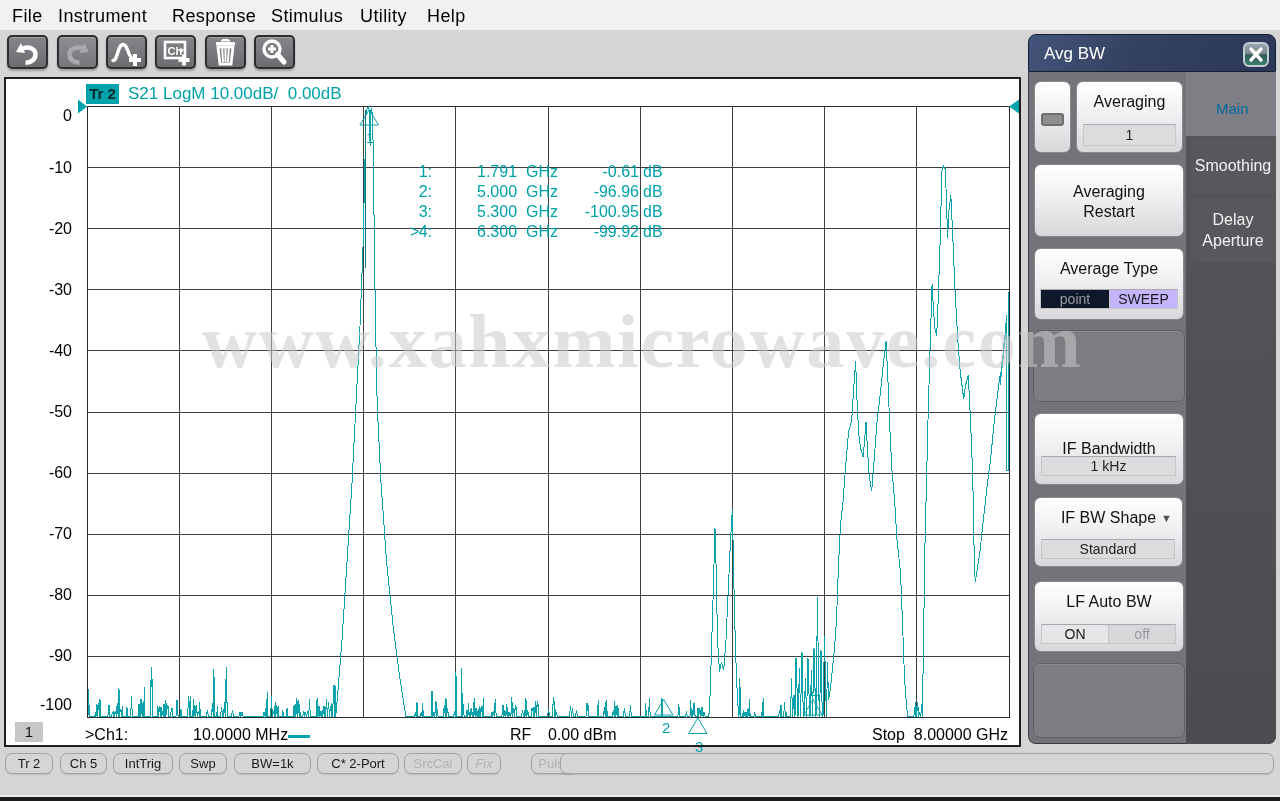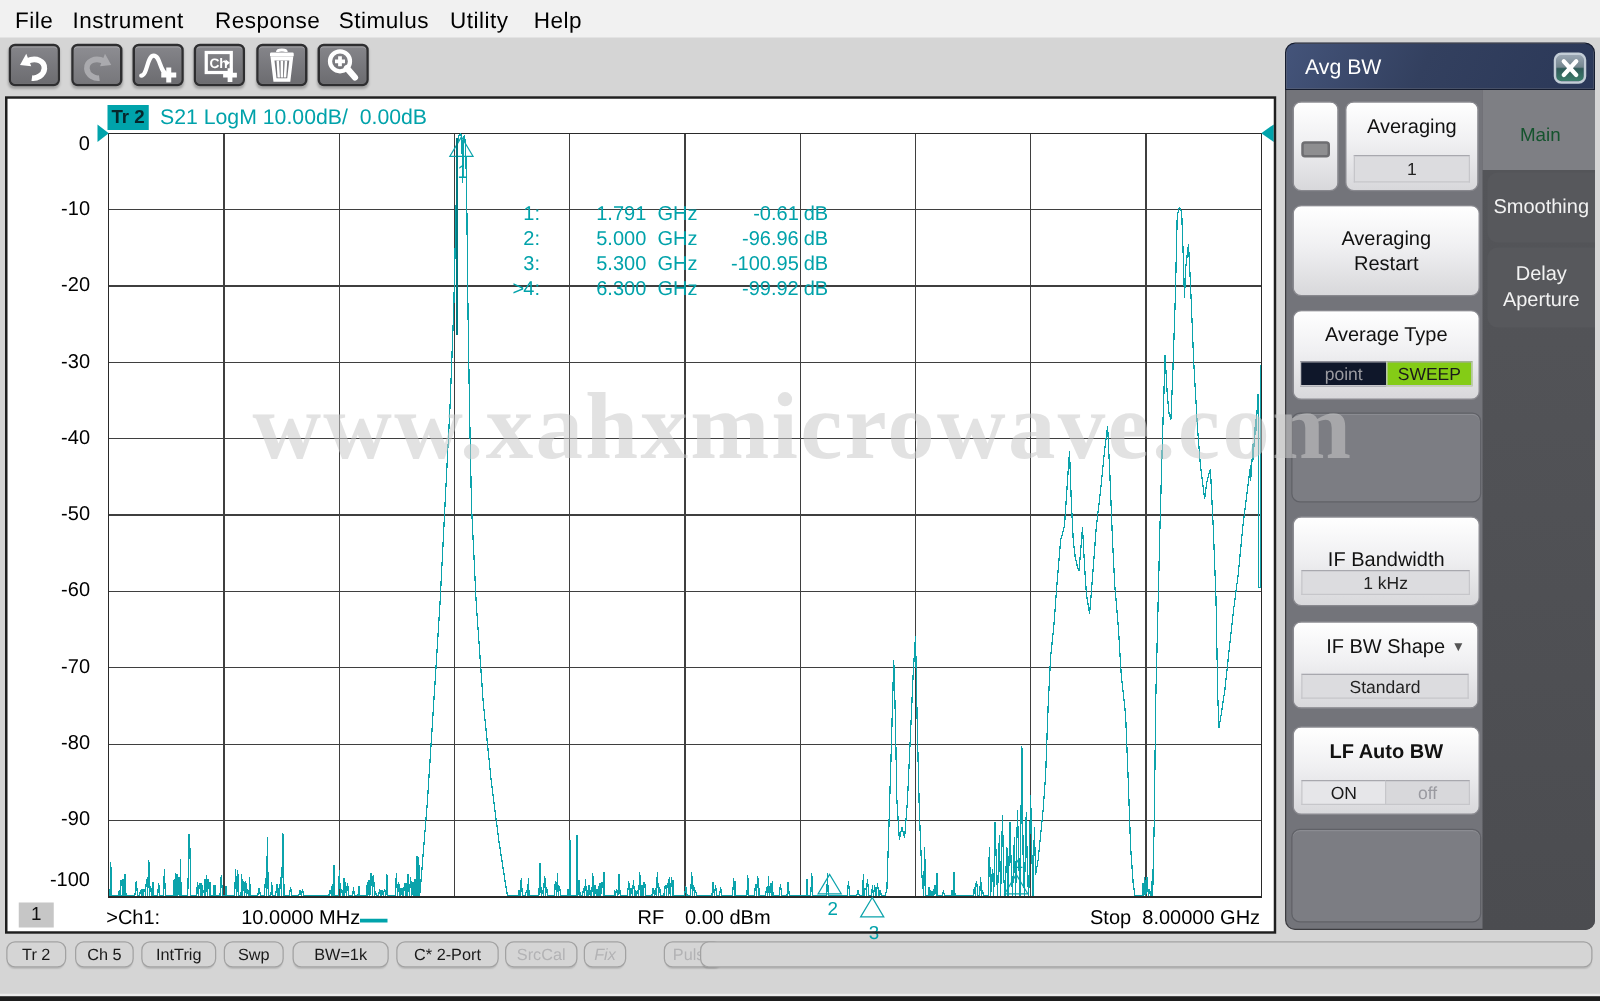--- a/index.html
+++ b/index.html
@@ -169,51 +169,51 @@
   <div class="blktxt" style="left:544px;top:649px;">0.00 dBm</div>
   <div class="blktxt" style="left:868px;top:649px;">Stop  8.00000 GHz</div>
 </div>
 
 <div id="panel">
   <div id="pbody"></div>
   <div id="ptabs"></div>
   <div style="position:absolute;left:158px;top:38px;width:90px;height:64px;background:#7e7f84;"></div>
   <div class="tab" style="top:104px;height:56px;line-height:56px;">Smoothing</div>
   <div class="tab" style="top:164px;height:64px;padding-top:11px;line-height:21px;">Delay<br>Aperture</div>
-  <div style="position:absolute;left:188px;top:66px;color:#14532d;font-size:15px;">Main</div>
+  <div style="position:absolute;left:188px;top:66px;color:#0369a1;font-size:15px;">Main</div>
 
   <div id="ptitle"></div>
   <div style="position:absolute;left:16px;top:10px;color:#fff;font-size:17px;z-index:5;">Avg BW</div>
   <div style="position:absolute;left:215px;top:8px;width:26px;height:25px;border-radius:6px;border:2px solid #c3cdd6;
     background:linear-gradient(#9aa6b3 0%,#75878f 46%,#305a58 52%,#3d7e6c 100%);z-index:5;">
     <svg width="22" height="21" viewBox="0 0 22 21" style="position:absolute;left:0;top:0;">
       <path d="M6 5 L16 16 M16 5 L6 16" stroke="#fff" stroke-width="3.4" stroke-linecap="round"></path>
     </svg>
     </div>
 
   <div class="pbtn" style="left:6px;top:47px;width:37px;height:72px;"></div>
   <div style="position:absolute;left:13px;top:79px;width:23px;height:13px;background:#8e8e90;border:2px solid #6e6e71;border-radius:3px;"></div>
   <div class="pbtn" style="left:48px;top:47px;width:107px;height:72px;padding-top:11px;">Averaging</div>
   <div class="pfield" style="left:55px;top:90px;width:93px;height:22px;line-height:20px;">1</div>
 
   <div class="pbtn" style="left:6px;top:130px;width:150px;height:73px;padding-top:17px;line-height:20px;">Averaging<br>Restart</div>
 
   <div class="pbtn" style="left:6px;top:214px;width:150px;height:72px;padding-top:11px;">Average Type</div>
   <div class="pfield" style="left:12px;top:255px;width:69px;height:20px;line-height:18px;background:#0f172a;color:#9a9aa0;border-right:none;">point</div>
-  <div class="pfield" style="left:81px;top:255px;width:69px;height:20px;line-height:18px;background:#84cc16;color:#1a1a1a;">SWEEP</div>
+  <div class="pfield" style="left:81px;top:255px;width:69px;height:20px;line-height:18px;background:#c4b5fd;color:#1a1a1a;">SWEEP</div>
 
   <div class="pempty" style="top:296px;height:72px;"></div>
 
   <div class="pbtn" style="left:6px;top:379px;width:150px;height:72px;padding-top:26px;">IF Bandwidth</div>
   <div class="pfield" style="left:13px;top:422px;width:135px;height:20px;line-height:18px;">1 kHz</div>
 
   <div class="pbtn" style="left:6px;top:463px;width:149px;height:70px;padding-top:11px;">IF BW Shape<span style="position:absolute;right:10px;top:14px;font-size:11px;color:#555;">▼</span></div>
   <div class="pfield" style="left:13px;top:505px;width:134px;height:20px;line-height:18px;">Standard</div>
 
-  <div class="pbtn" style="left:6px;top:547px;width:150px;height:71px;padding-top:11px;font-weight:bold;">LF Auto BW</div>
+  <div class="pbtn" style="left:6px;top:547px;width:150px;height:71px;padding-top:11px;">LF Auto BW</div>
   <div class="pfield" style="left:13px;top:590px;width:67px;height:20px;line-height:18px;background:#e6e6e9;color:#1a1a1a;border-right:none;">ON</div>
   <div class="pfield" style="left:80px;top:590px;width:68px;height:20px;line-height:18px;background:#d8d8db;color:#9a9aa0;">off</div>
 
   <div class="pempty" style="top:629px;height:75px;"></div>
 </div>
 
 <div class="bbtn" style="left:5px;width:48px;">Tr 2</div>
 <div class="bbtn" style="left:60px;width:47px;">Ch 5</div>
 <div class="bbtn" style="left:113px;width:60px;">IntTrig</div>
 <div class="bbtn" style="left:179px;width:48px;">Swp</div>

